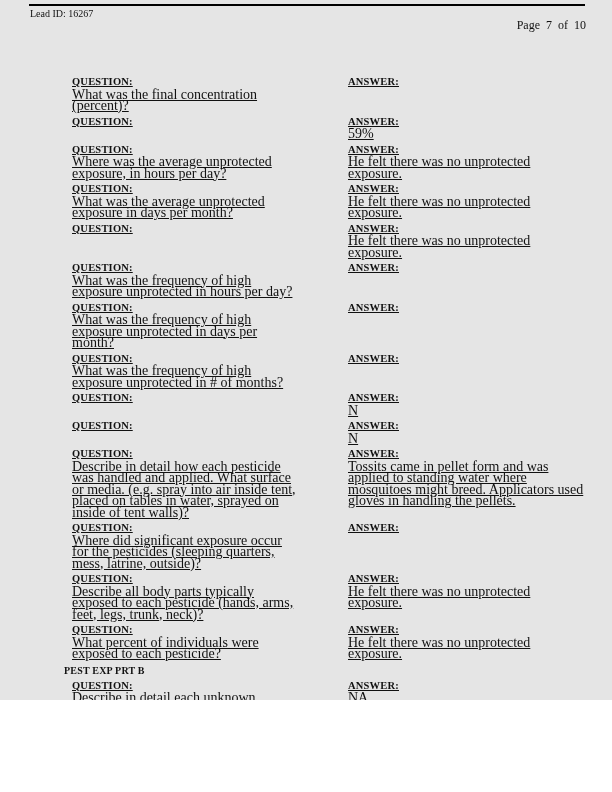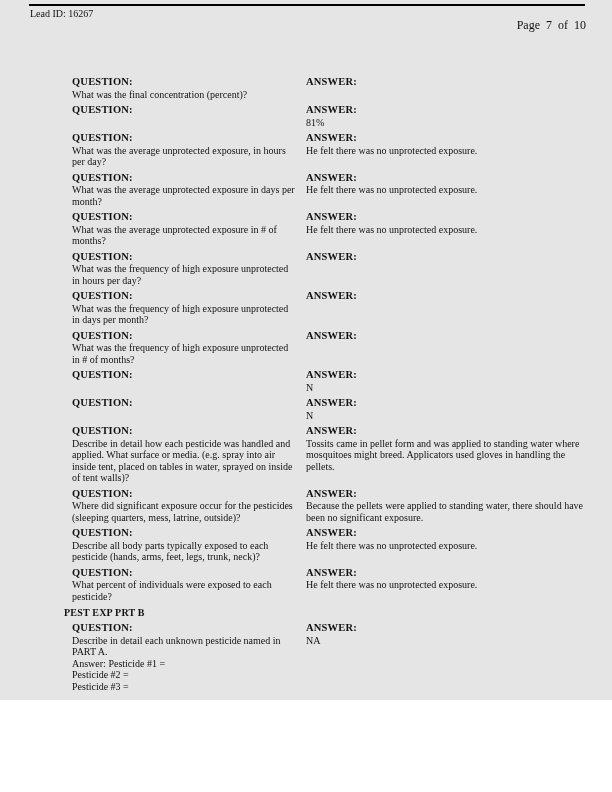--- a/index.html
+++ b/index.html
@@ -40,39 +40,41 @@
   }
   .content {
     position: absolute;
     left: 72px;
     top: 76px;
     width: 514px;
   }
   .qa-row {
     display: flex;
     margin-bottom: 4px;
+    text-decoration: underline;
   }
   .q-col {
     width: 234px;
     padding-right: 8px;
     box-sizing: border-box;
     flex: none;
   }
   .a-col {
     flex: 1;
     min-width: 0;
+    margin-left: 42px;
   }
   .q-label, .a-label {
     font-weight: bold;
     font-size: 10.5px;
     line-height: 12.5px;
     letter-spacing: 0.2px;
   }
   .q-text, .a-text {
-    font-size: 10px;
+    font-size: 14px;
     line-height: 11.5px;
     white-space: pre-line;
   }
   .section-heading {
     font-weight: bold;
     font-size: 10px;
     line-height: 13px;
     margin: 1px 0 3px -8px;
     letter-spacing: 0.2px;
   }
@@ -95,28 +97,28 @@
       <div class="a-text"></div>
     </div>
   </div>
 
   <div class="qa-row">
     <div class="q-col">
       <div class="q-label">QUESTION:</div>
     </div>
     <div class="a-col">
       <div class="a-label">ANSWER:</div>
-      <div class="a-text">81%</div>
-    </div>
-  </div>
-
-  <div class="qa-row">
-    <div class="q-col">
-      <div class="q-label">QUESTION:</div>
-      <div class="q-text">What was the average unprotected exposure, in hours per day?</div>
+      <div class="a-text">59%</div>
+    </div>
+  </div>
+
+  <div class="qa-row">
+    <div class="q-col">
+      <div class="q-label">QUESTION:</div>
+      <div class="q-text">Where was the average unprotected exposure, in hours per day?</div>
     </div>
     <div class="a-col">
       <div class="a-label">ANSWER:</div>
       <div class="a-text">He felt there was no unprotected exposure.</div>
     </div>
   </div>
 
   <div class="qa-row">
     <div class="q-col">
       <div class="q-label">QUESTION:</div>
@@ -124,21 +126,20 @@
     </div>
     <div class="a-col">
       <div class="a-label">ANSWER:</div>
       <div class="a-text">He felt there was no unprotected exposure.</div>
     </div>
   </div>
 
   <div class="qa-row">
     <div class="q-col">
       <div class="q-label">QUESTION:</div>
-      <div class="q-text">What was the average unprotected exposure in # of months?</div>
     </div>
     <div class="a-col">
       <div class="a-label">ANSWER:</div>
       <div class="a-text">He felt there was no unprotected exposure.</div>
     </div>
   </div>
 
   <div class="qa-row">
     <div class="q-col">
       <div class="q-label">QUESTION:</div>
@@ -203,21 +204,20 @@
     </div>
   </div>
 
   <div class="qa-row">
     <div class="q-col">
       <div class="q-label">QUESTION:</div>
       <div class="q-text">Where did significant exposure occur for the pesticides (sleeping quarters, mess, latrine, outside)?</div>
     </div>
     <div class="a-col">
       <div class="a-label">ANSWER:</div>
-      <div class="a-text">Because the pellets were applied to standing water, there should have been no significant exposure.</div>
     </div>
   </div>
 
   <div class="qa-row">
     <div class="q-col">
       <div class="q-label">QUESTION:</div>
       <div class="q-text">Describe all body parts typically exposed to each pesticide (hands, arms, feet, legs, trunk, neck)?</div>
     </div>
     <div class="a-col">
       <div class="a-label">ANSWER:</div>

